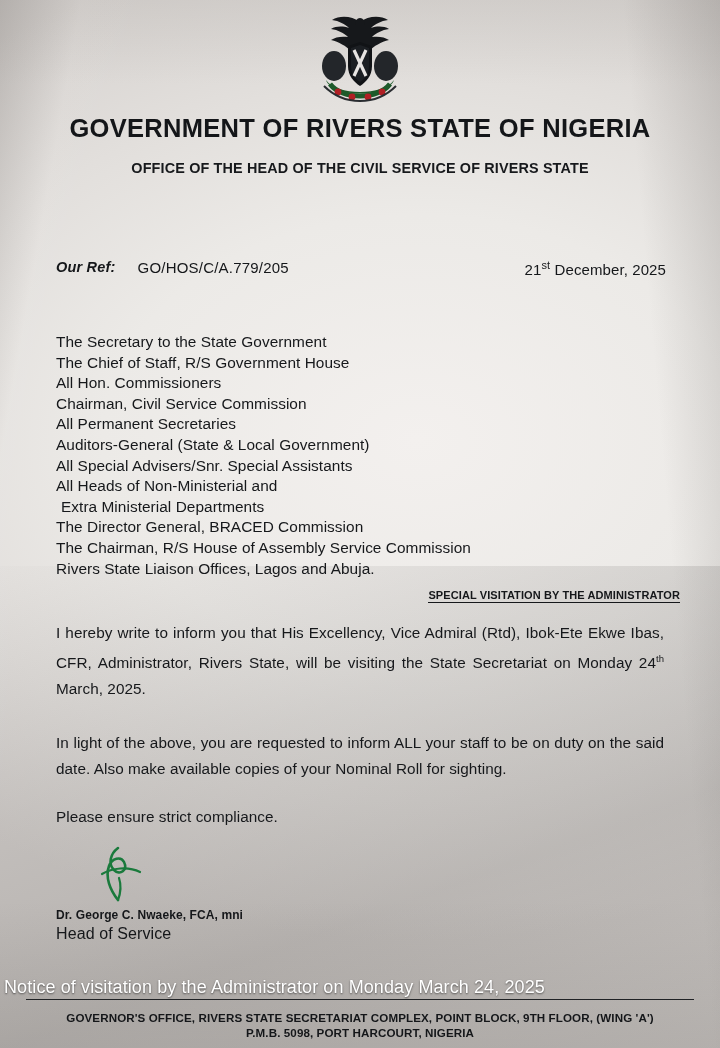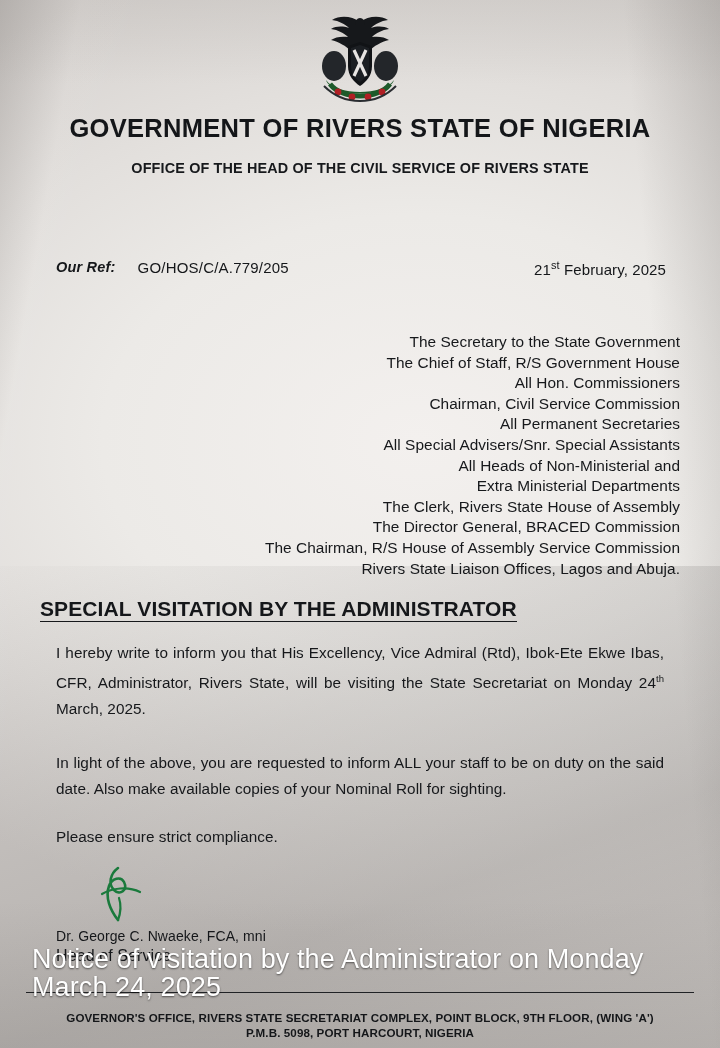--- a/index.html
+++ b/index.html
@@ -117,31 +117,30 @@
   
   .recipients {
     margin-top: 54px;
     padding-left: 16px;
   }
   .recipients div {
     font-size: 15.4px;
     line-height: 20.6px;
     letter-spacing: 0.05px;
     color: #16181b;
+  }
+  .recipients div.indent { padding-left: 5px; }
+
+  
+  .subject {
     text-align: right;
-  }
-  .recipients div.indent { padding-left: 5px; }
-
-  
-  .subject {
-    text-align: left;
-    font-weight: bold;
-    font-size: 21px;
-    letter-spacing: 0.1px;
-    margin-top: 18px;
+    font-weight: bold;
+    font-size: 11px;
+    letter-spacing: 0.1px;
+    margin-top: 10px;
   }
   .subject span {
     border-bottom: 1.6px solid #16181b;
     padding-bottom: 1px;
   }
 
   
   .para {
     font-size: 15.3px;
     line-height: 26px;
@@ -164,61 +163,61 @@
   }
   .sig-mark {
     position: absolute;
     left: 48px;
     top: -2px;
     width: 70px;
     height: 62px;
   }
   .signer {
     padding-left: 16px;
-    font-weight: normal;
-    font-size: 14px;
+    font-weight: bold;
+    font-size: 12px;
     letter-spacing: 0.1px;
   }
   .signer-title {
     padding-left: 16px;
     font-size: 16px;
     margin-top: 3px;
     letter-spacing: 0.1px;
   }
 
   
   .footer {
     position: absolute;
     left: 0;
     right: 0;
     bottom: 8px;
     z-index: 8;
     text-align: center;
     border-top: 1.8px solid #202225;
-    padding-top: 18px;
+    padding-top: 11px;
     margin: 0 26px;
   }
   .footer div {
     font-weight: bold;
     font-size: 11.6px;
     letter-spacing: 0.1px;
     color: #141619;
     line-height: 14.5px;
   }
 
   
   .caption {
     position: absolute;
     left: 0;
     right: 0;
     bottom: 47px;
     z-index: 20;
-    padding: 0 32px;
+    padding: 0 4px;
     color: #ffffff;
-    font-size: 27px;
+    font-size: 18px;
     line-height: 27.5px;
     letter-spacing: 0.1px;
     text-shadow: 0 1px 2px rgba(0,0,0,0.55);
   }
 </style>
 </head>
 <body>
 
 <div id="page">
   <div class="sheet">
@@ -251,33 +250,33 @@
         </svg>
       </div>
     </div>
 
     <div class="gov-title">GOVERNMENT OF RIVERS STATE OF NIGERIA</div>
     <div class="gov-sub">OFFICE OF THE HEAD OF THE CIVIL SERVICE OF RIVERS STATE</div>
 
     <div class="ref-row">
       <span class="ref-label">Our Ref:</span>
       <span class="ref-value">GO/HOS/C/A.779/205</span>
-      <span class="ref-date"><span>21</span><sup>st</sup><span> February, 2025</span></span>
+      <span class="ref-date"><span>21</span><sup>st</sup><span> December, 2025</span></span>
     </div>
 
     <div class="recipients">
       <div>The Secretary to the State Government</div>
       <div>The Chief of Staff, R/S Government House</div>
       <div>All Hon. Commissioners</div>
       <div>Chairman, Civil Service Commission</div>
       <div>All Permanent Secretaries</div>
+      <div>Auditors-General (State &amp; Local Government)</div>
       <div>All Special Advisers/Snr. Special Assistants</div>
       <div>All Heads of Non-Ministerial and</div>
       <div class="indent">Extra Ministerial Departments</div>
-      <div>The Clerk, Rivers State House of Assembly</div>
       <div>The Director General, BRACED Commission</div>
       <div>The Chairman, R/S House of Assembly Service Commission</div>
       <div>Rivers State Liaison Offices, Lagos and Abuja.</div>
     </div>
 
     <div class="subject">
       <span>SPECIAL VISITATION BY THE ADMINISTRATOR</span>
     </div>
 
     <p class="para p1"><span>I hereby write to inform you that His Excellency, Vice Admiral (Rtd), Ibok-Ete Ekwe Ibas, CFR, Administrator, Rivers State, will be visiting the State Secretariat on Monday 24</span><sup>th</sup><span> March, 2025.</span></p>

